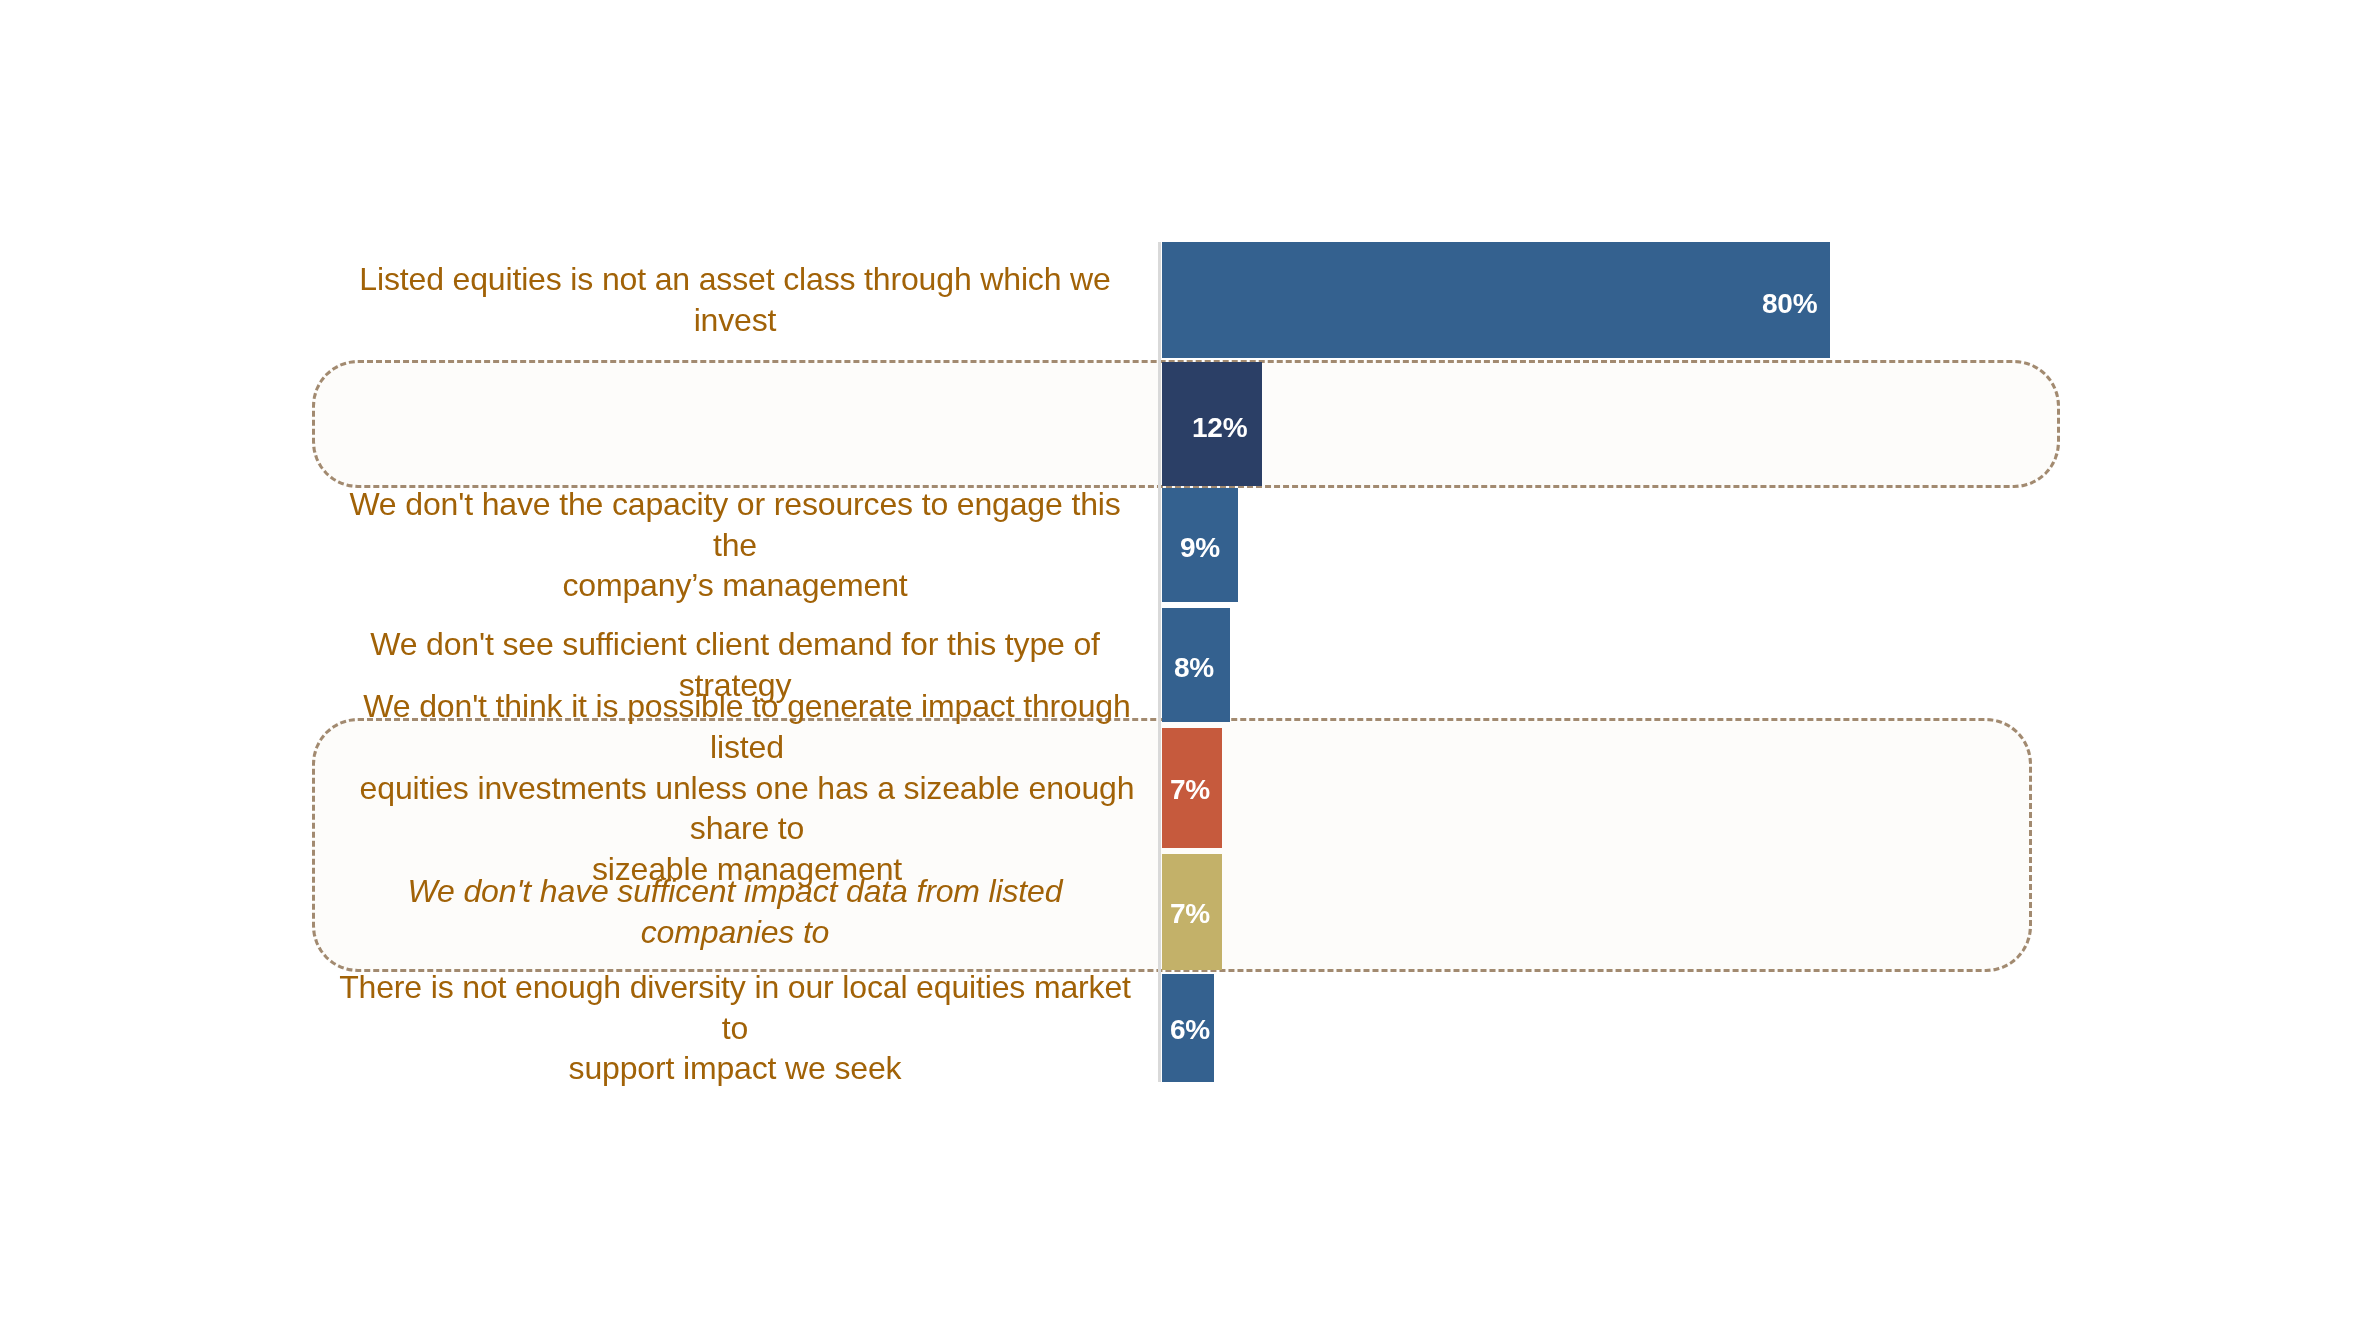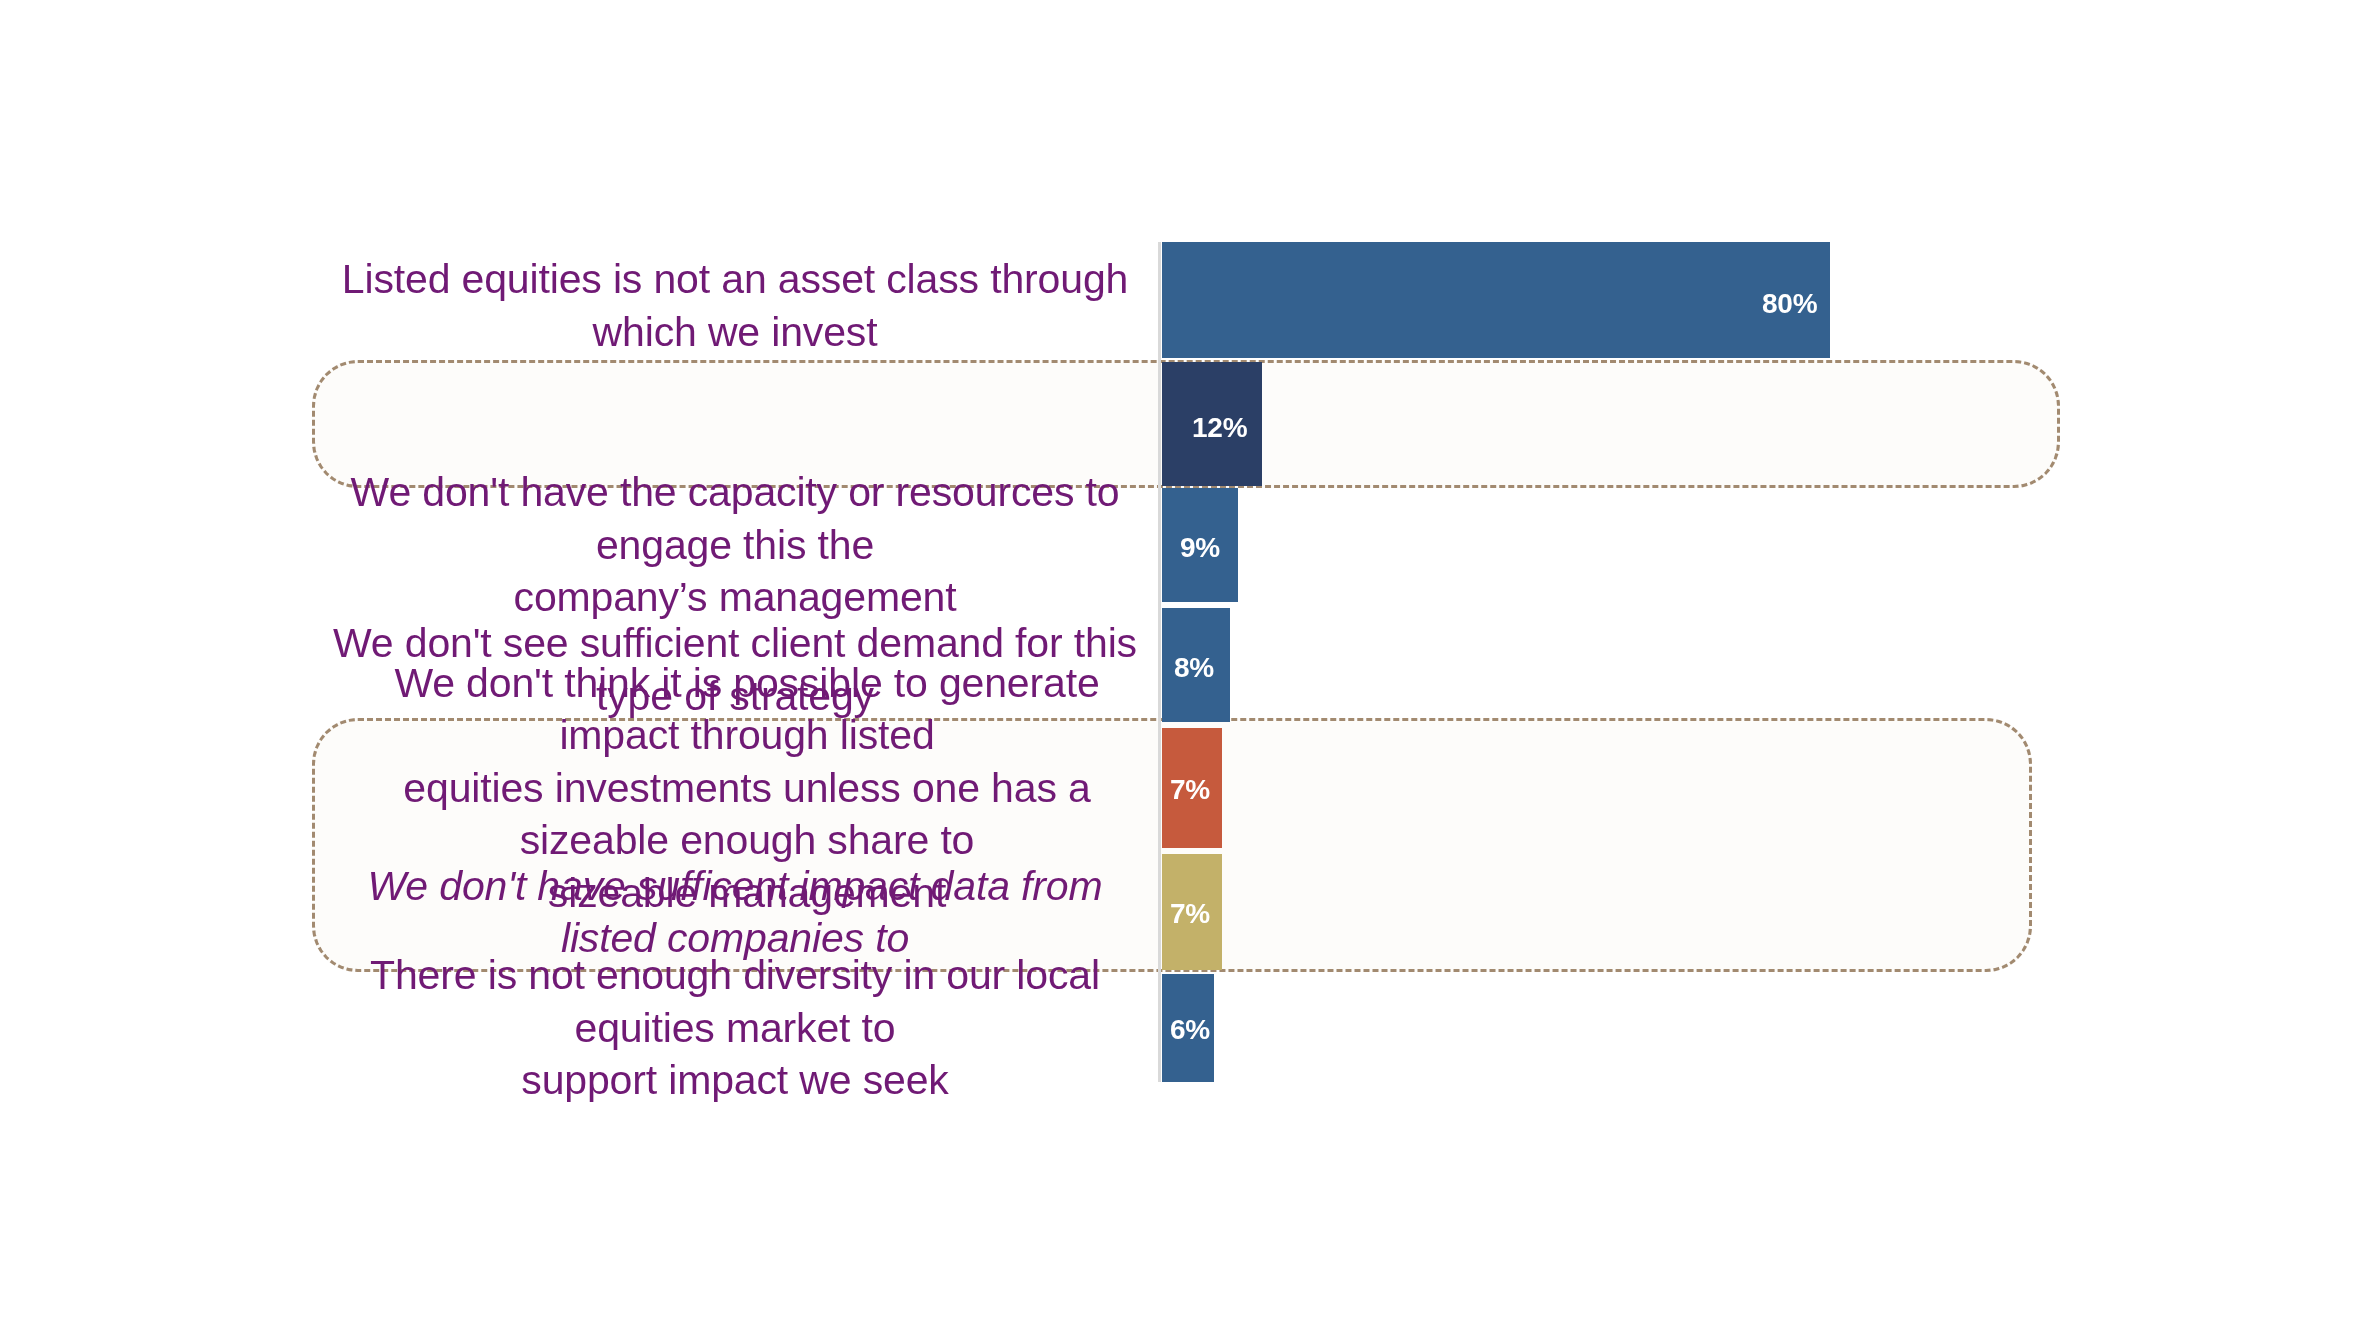--- a/index.html
+++ b/index.html
@@ -52,27 +52,27 @@
     position: absolute;
     left: 0;
     width: 2376px;
     z-index: 4;
   }
 
   .cat-label {
     position: absolute;
     box-sizing: border-box;
     text-align: center;
-    color: #701a75;
-    font-size: 41px;
+    color: #a16207;
+    font-size: 32px;
     line-height: 1.28;
     letter-spacing: -0.15px;
     font-family: "Liberation Sans", sans-serif;
     display: flex;
-    align-items: flex-end;
+    align-items: center;
     justify-content: center;
   }
   .cat-label span { display: block; width: 100%; }
 
   .bar {
     position: absolute;
     z-index: 5;
   }
 
   .bar-value {

